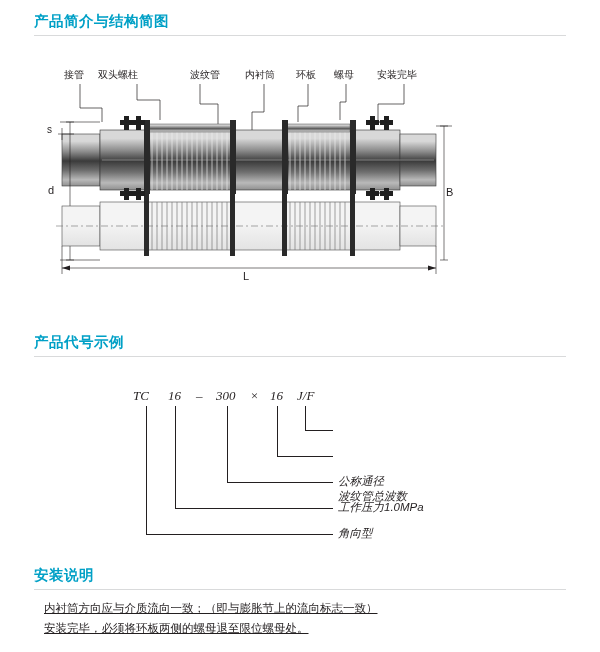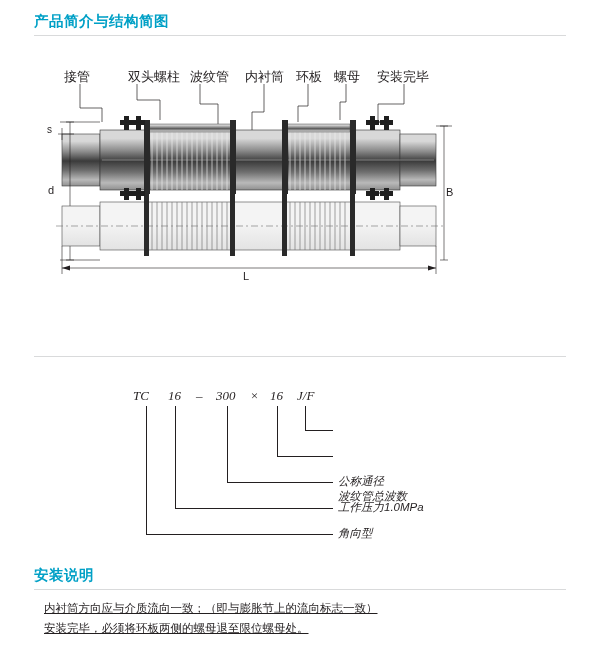--- a/index.html
+++ b/index.html
@@ -37,21 +37,21 @@
   
   .drawing {
     position: absolute;
     left: 40px;
     top: 60px;
     width: 520px;
     height: 230px;
   }
   .callout-label {
     position: absolute;
-    font-size: 13px;
+    font-size: 10px;
     white-space: nowrap;
     color: #231f20;
   }
   .dim-label {
     position: absolute;
     font-size: 11px;
     color: #231f20;
     white-space: nowrap;
   }
   
@@ -304,34 +304,35 @@
         <line x1="22" y1="186" x2="22" y2="214"></line>
         <line x1="396" y1="186" x2="396" y2="214"></line>
         <line x1="22" y1="208" x2="396" y2="208"></line>
         <path d="M22,208 l8,-2.5 l0,5 z" fill="#231f20" stroke="none"></path>
         <path d="M396,208 l-8,-2.5 l0,5 z" fill="#231f20" stroke="none"></path>
       </g>
     </svg>
 
     
     <div class="callout-label" style="left:24px; top:8px;">接管</div>
-    <div class="callout-label" style="left:88px; top:8px;">双头螺柱</div>
+    <div class="callout-label" style="left:58px; top:8px;">双头螺柱</div>
     <div class="callout-label" style="left:150px; top:8px;">波纹管</div>
     <div class="callout-label" style="left:205px; top:8px;">内衬筒</div>
     <div class="callout-label" style="left:256px; top:8px;">环板</div>
     <div class="callout-label" style="left:294px; top:8px;">螺母</div>
     <div class="callout-label" style="left:337px; top:8px;">安装完毕</div>
 
     
     <div class="dim-label" style="left:7px; top:64px; font-size:10px;">s</div>
     <div class="dim-label" style="left:8px; top:124px;">d</div>
     <div class="dim-label" style="left:406px; top:126px;">B</div>
     <div class="dim-label" style="left:203px; top:210px;">L</div>
   </div>
 
+  <div class="section-title" style="left:34px; top:333px;">产品代号示例</div>
   <div class="section-rule" style="left:34px; top:356px; width:532px;"></div>
 
   <div class="code-area">
 
     <div class="code-token" style="left:133px; top:16px;">TC</div>
     <div class="code-token" style="left:168px; top:16px;">16</div>
     <div class="code-token" style="left:196px; top:16px;">–</div>
     <div class="code-token" style="left:216px; top:16px;">300</div>
     <div class="code-token" style="left:250px; top:16px;">×</div>
     <div class="code-token" style="left:270px; top:16px;">16</div>

